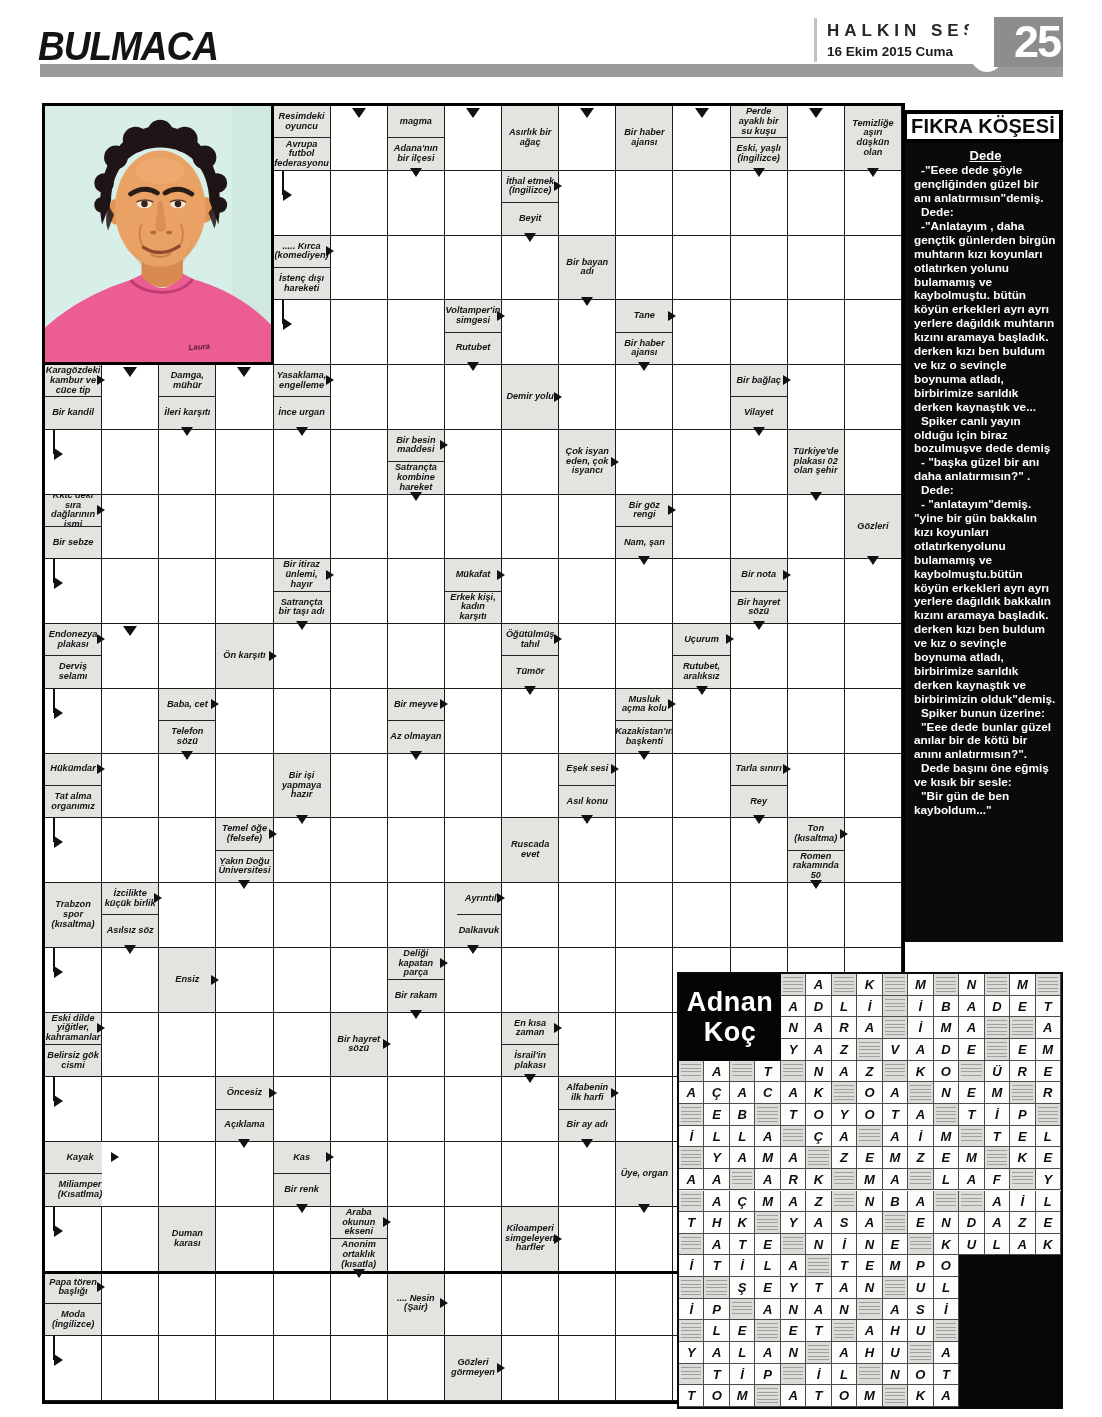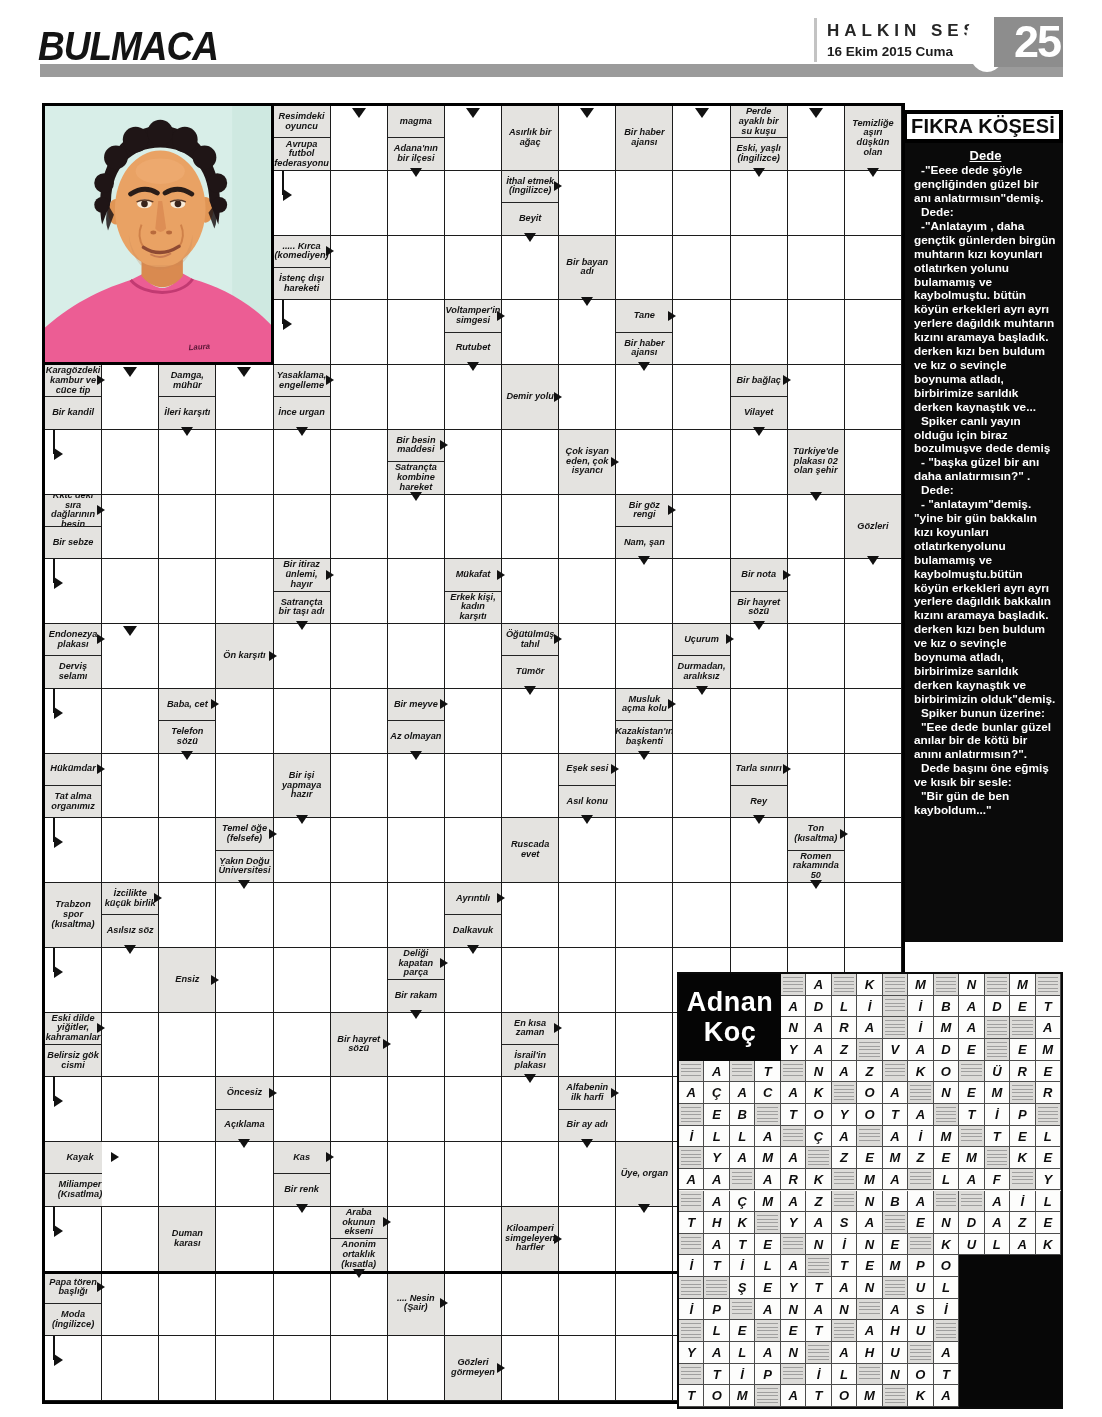--- a/index.html
+++ b/index.html
@@ -239,21 +239,21 @@
     </div>
     <div class="cell" style="left: 571.33px; top: 323.75px; width: 57.13px; height: 64.75px;"></div>
     <div class="cell" style="left: 628.47px; top: 323.75px; width: 57.13px; height: 64.75px;"></div>
     <div class="cell" style="left: 685.6px; top: 323.75px; width: 57.13px; height: 64.75px;"></div>
     <div class="clue" style="left: 742.73px; top: 323.75px; width: 57.13px; height: 64.75px;">
       <div class="half">Türkiye'de plakası 02 olan şehir</div>
       <div class="arr-d"></div>
     </div>
     <div class="cell" style="left: 799.87px; top: 323.75px; width: 57.13px; height: 64.75px;"></div>
     <div class="clue" style="left: 0px; top: 388.5px; width: 57.13px; height: 64.75px;">
-      <div class="half">Kktc'deki sıra dağlarının besin</div>
+      <div class="half">Kktc'deki sıra dağlarının ismi</div>
       <div class="half">Bir sebze</div>
       <div class="arr-r" style="top: 24%; transform: translateY(-50%);"></div>
     </div>
     <div class="cell" style="left: 57.13px; top: 388.5px; width: 57.13px; height: 64.75px;"></div>
     <div class="cell" style="left: 114.27px; top: 388.5px; width: 57.13px; height: 64.75px;"></div>
     <div class="cell" style="left: 171.4px; top: 388.5px; width: 57.13px; height: 64.75px;"></div>
     <div class="cell" style="left: 228.53px; top: 388.5px; width: 57.13px; height: 64.75px;"></div>
     <div class="cell" style="left: 285.67px; top: 388.5px; width: 57.13px; height: 64.75px;"></div>
     <div class="cell" style="left: 342.8px; top: 388.5px; width: 57.13px; height: 64.75px;"></div>
     <div class="cell" style="left: 399.93px; top: 388.5px; width: 57.13px; height: 64.75px;"></div>
@@ -323,21 +323,21 @@
     <div class="clue" style="left: 457.07px; top: 518px; width: 57.13px; height: 64.75px;">
       <div class="half">Öğütülmüş tahıl</div>
       <div class="half">Tümör</div>
       <div class="arr-r" style="top: 24%; transform: translateY(-50%);"></div>
       <div class="arr-d"></div>
     </div>
     <div class="cell" style="left: 514.2px; top: 518px; width: 57.13px; height: 64.75px;"></div>
     <div class="cell" style="left: 571.33px; top: 518px; width: 57.13px; height: 64.75px;"></div>
     <div class="clue" style="left: 628.47px; top: 518px; width: 57.13px; height: 64.75px;">
       <div class="half">Uçurum</div>
-      <div class="half">Durmadan, aralıksız</div>
+      <div class="half">Rutubet, aralıksız</div>
       <div class="arr-r" style="top: 24%; transform: translateY(-50%);"></div>
       <div class="arr-d"></div>
     </div>
     <div class="cell" style="left: 685.6px; top: 518px; width: 57.13px; height: 64.75px;"></div>
     <div class="cell" style="left: 742.73px; top: 518px; width: 57.13px; height: 64.75px;"></div>
     <div class="cell" style="left: 799.87px; top: 518px; width: 57.13px; height: 64.75px;"></div>
     <div class="cell" style="left: 0px; top: 582.75px; width: 57.13px; height: 64.75px;">
       <div class="bent"></div>
     </div>
     <div class="cell" style="left: 57.13px; top: 582.75px; width: 57.13px; height: 64.75px;"></div>
@@ -437,21 +437,21 @@
       <div class="half">İzcilikte küçük birlik</div>
       <div class="half">Asılsız söz</div>
       <div class="arr-r" style="top: 24%; transform: translateY(-50%);"></div>
       <div class="arr-d"></div>
     </div>
     <div class="cell" style="left: 114.27px; top: 777px; width: 57.13px; height: 64.75px;"></div>
     <div class="cell" style="left: 171.4px; top: 777px; width: 57.13px; height: 64.75px;"></div>
     <div class="cell" style="left: 228.53px; top: 777px; width: 57.13px; height: 64.75px;"></div>
     <div class="cell" style="left: 285.67px; top: 777px; width: 57.13px; height: 64.75px;"></div>
     <div class="cell" style="left: 342.8px; top: 777px; width: 57.13px; height: 64.75px;"></div>
-    <div class="clue" style="left: 399.93px; top: 777px; width: 57.13px; height: 64.75px;">
+    <div class="clue" style="left: 399.93px; top: 777px; width: 57.13px; height: 64.75px; align-items: flex-end;">
       <div class="half">Ayrıntılı</div>
       <div class="half">Dalkavuk</div>
       <div class="arr-r" style="top: 24%; transform: translateY(-50%);"></div>
       <div class="arr-d"></div>
     </div>
     <div class="cell" style="left: 457.07px; top: 777px; width: 57.13px; height: 64.75px;"></div>
     <div class="cell" style="left: 514.2px; top: 777px; width: 57.13px; height: 64.75px;"></div>
     <div class="cell" style="left: 571.33px; top: 777px; width: 57.13px; height: 64.75px;"></div>
     <div class="cell" style="left: 628.47px; top: 777px; width: 57.13px; height: 64.75px;"></div>
     <div class="cell" style="left: 685.6px; top: 777px; width: 57.13px; height: 64.75px;"></div>

